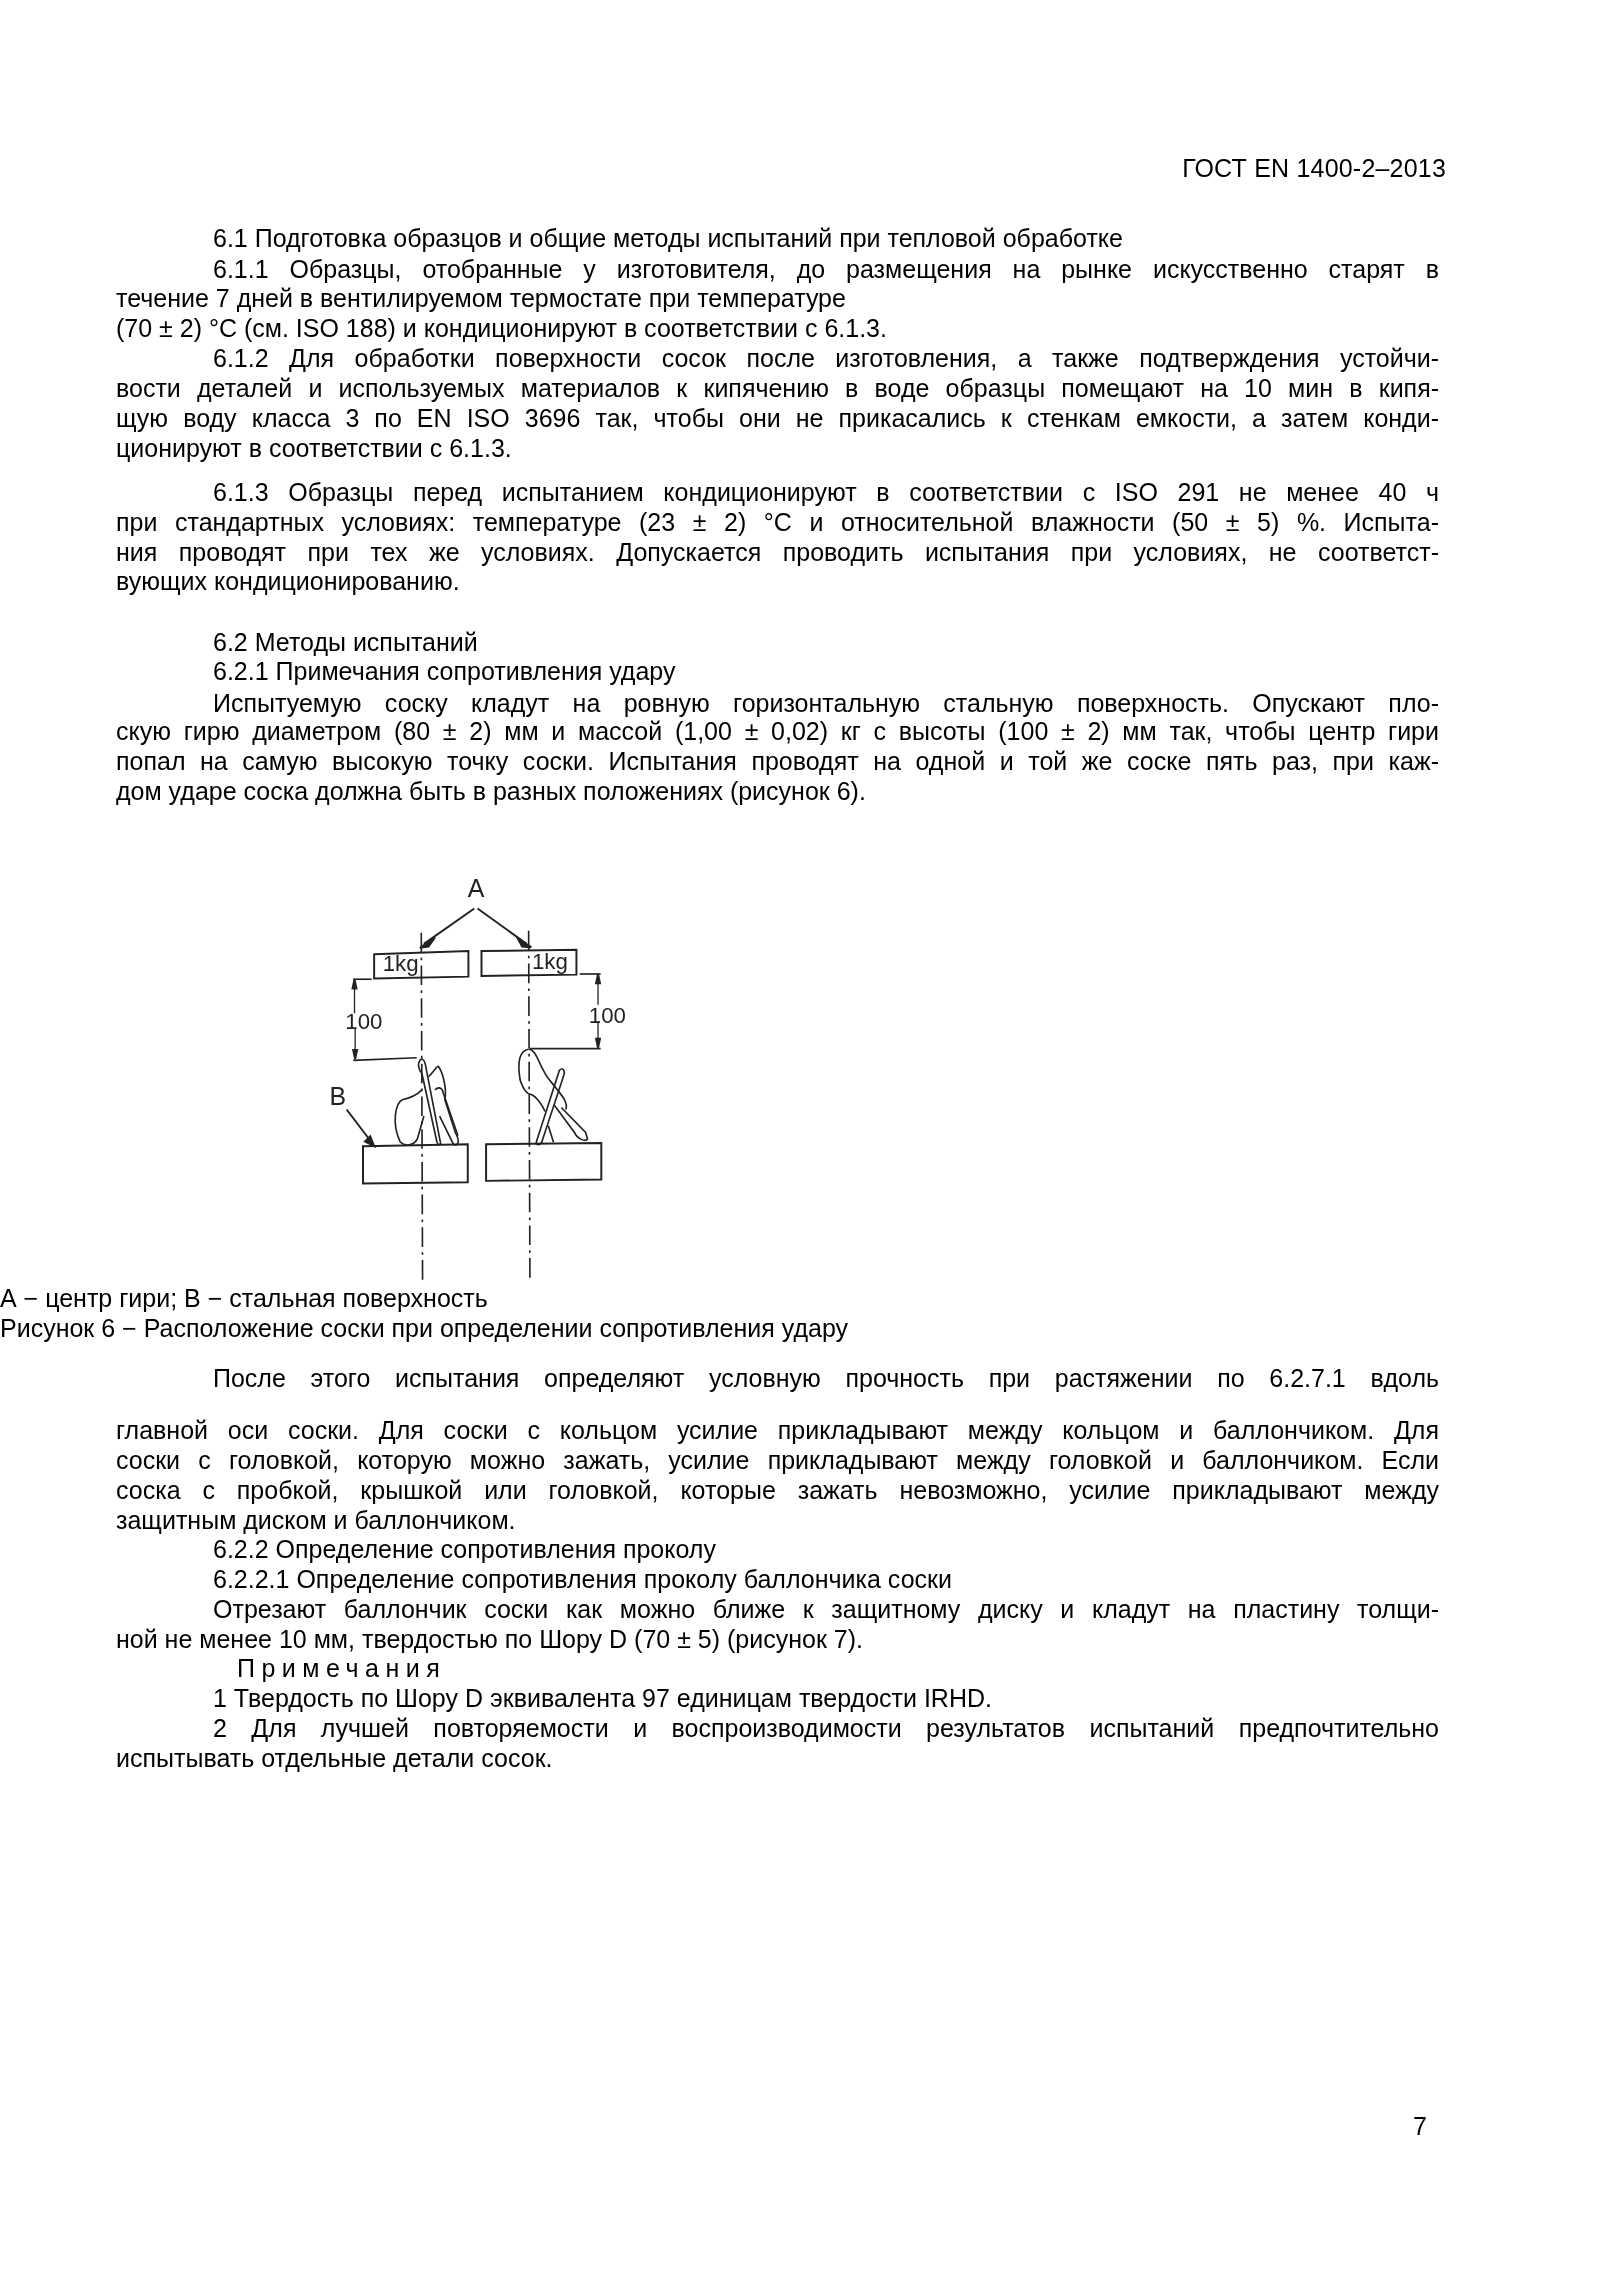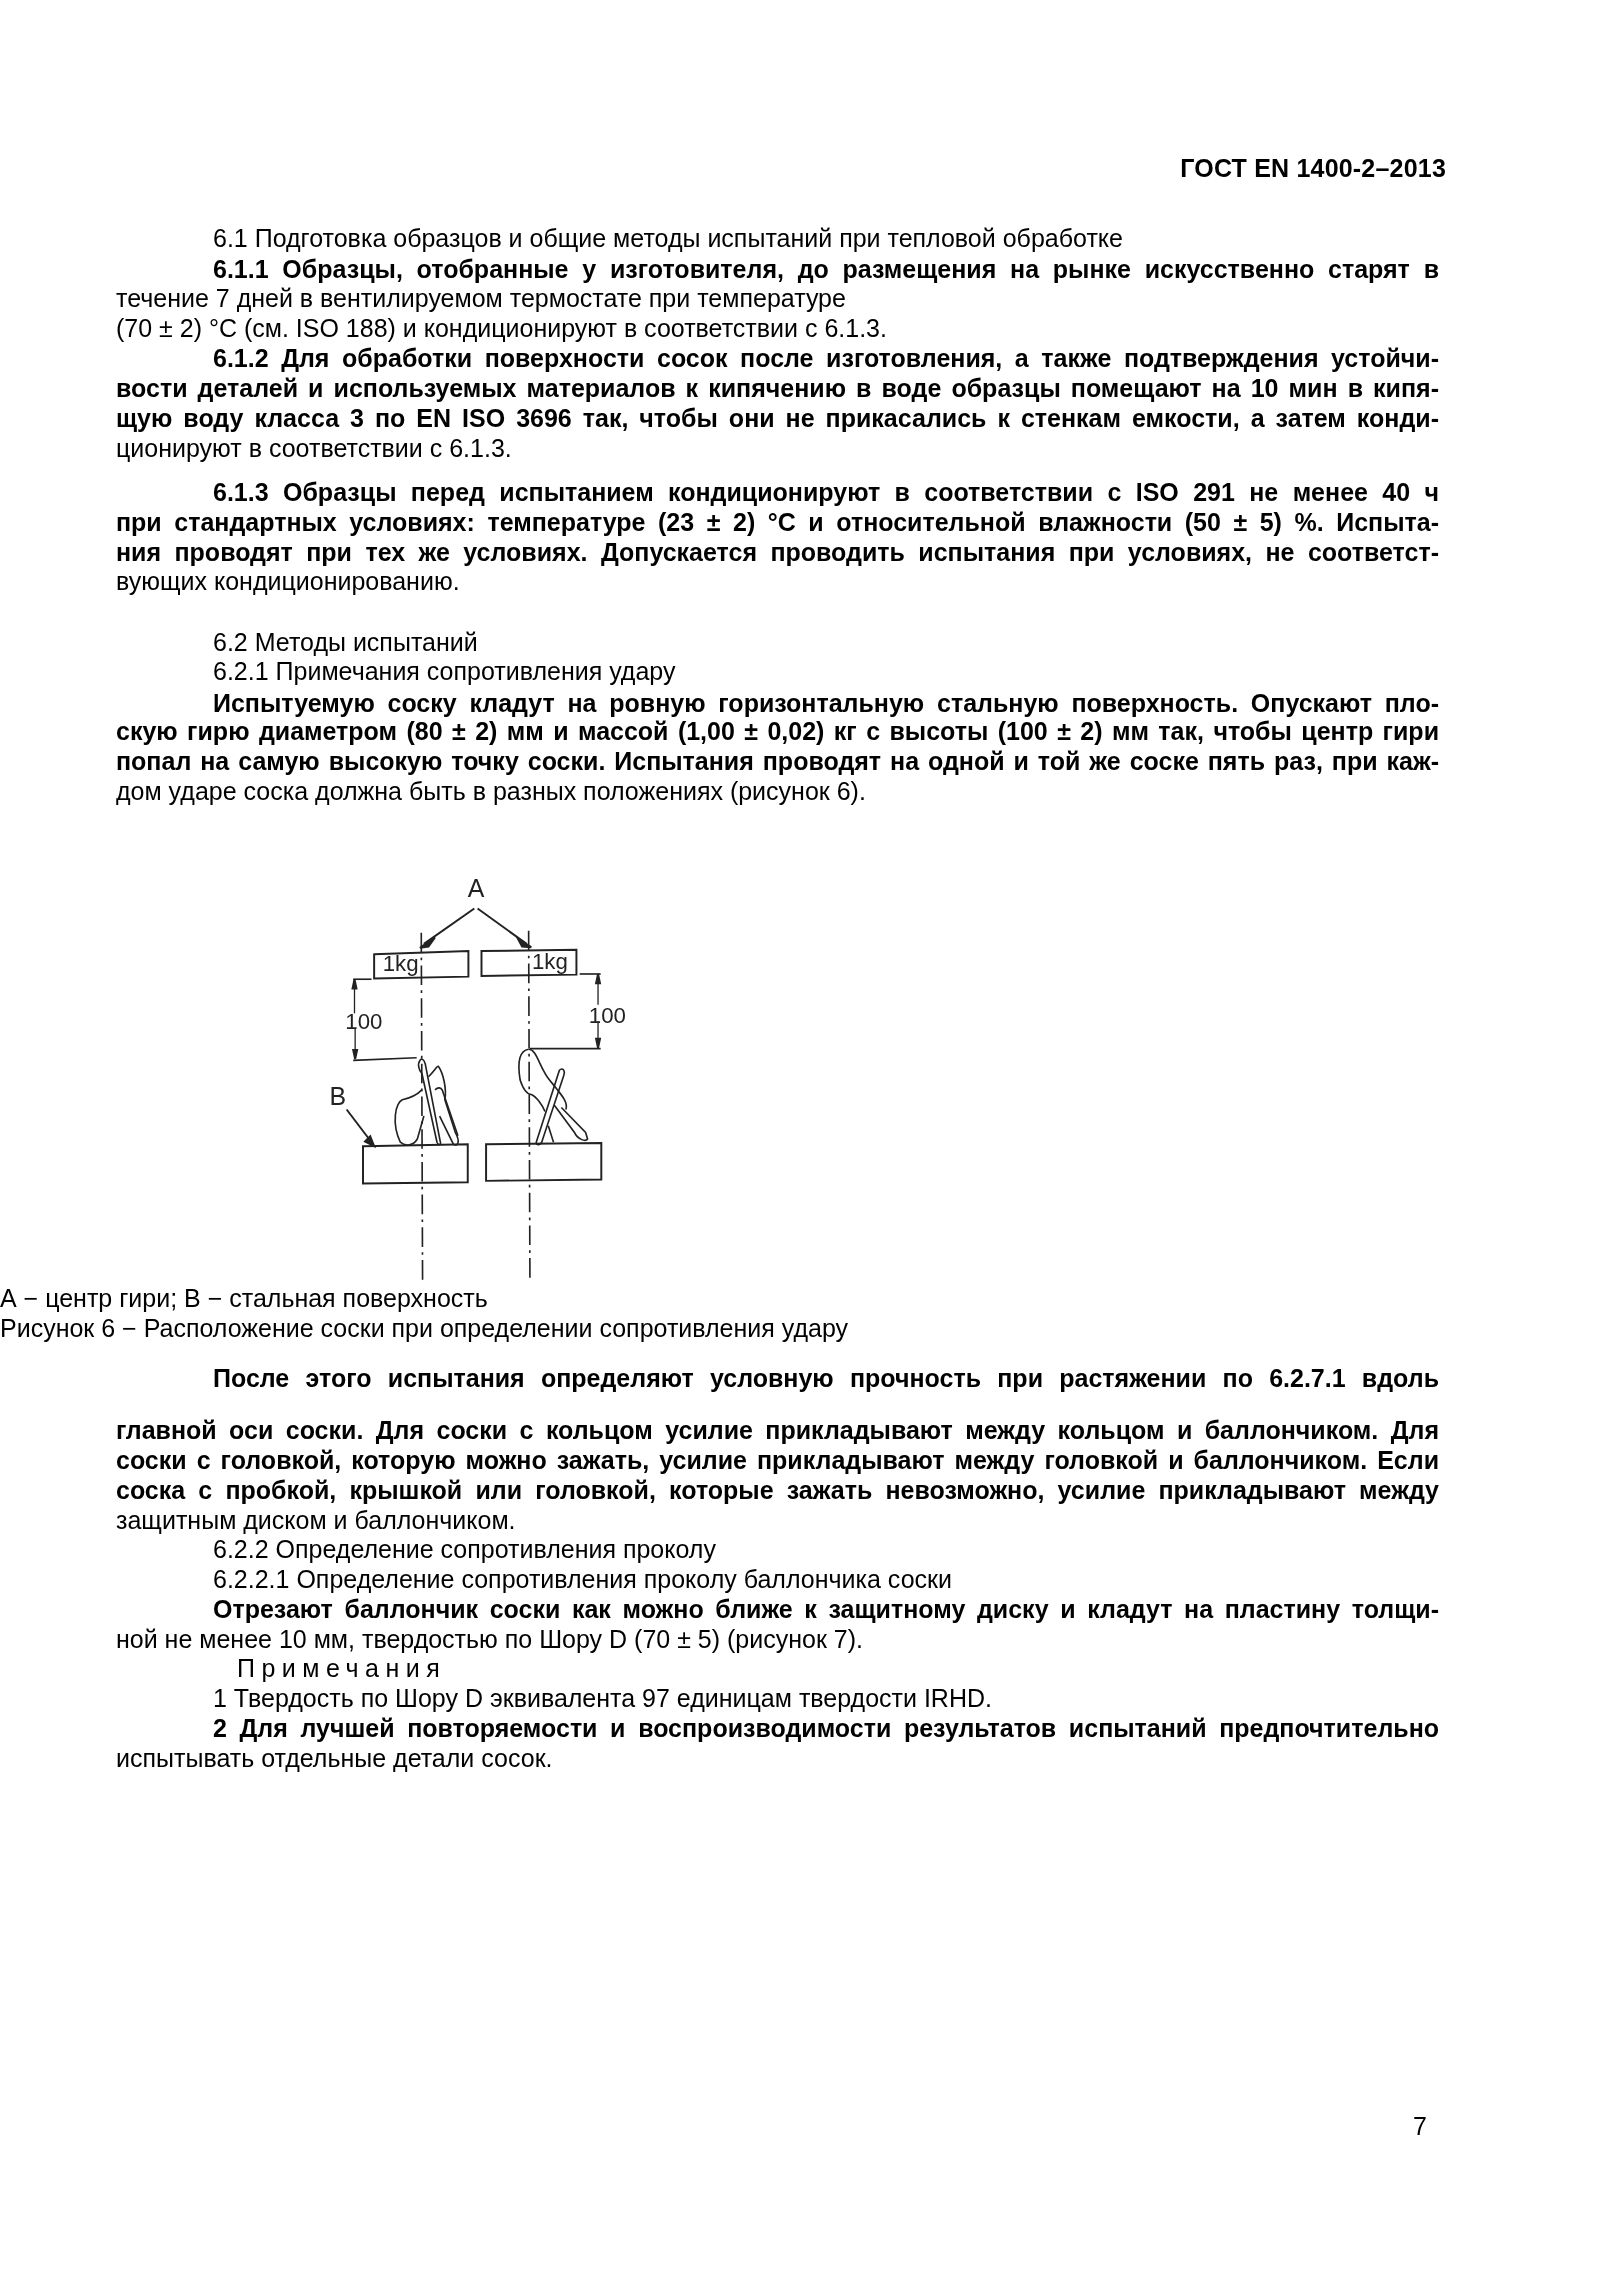--- a/index.html
+++ b/index.html
@@ -1,22 +1,22 @@
 <!DOCTYPE html>
 <html style="font-size:10.5px"><head>
   <meta charset="utf-8">
   <style>
     html, body { margin: 0; padding: 0; background: #ffffff; }
     body { width: 1623px; height: 2295px; position: relative; overflow: hidden;
       font-family: "Liberation Sans", sans-serif; color: #000; }
     .page { position: absolute; left: 0; top: 0; width: 1623px; height: 2295px; }
-    .header { position: absolute; top: 154px; right: 177px; font-size: 25px; font-weight: bold; letter-spacing: 0.2px; }
+    .header { position: absolute; top: 154px; right: 177px; font-size: 25px; font-weight: normal; letter-spacing: 0.2px; }
     .ln { position: absolute; left: 116px; width: 1323px; font-size: 25px; line-height: 29px; white-space: nowrap; }
     .ln.ind { left: 213px; width: 1226px; }
-    .ln.just { text-align: justify; text-align-last: justify; font-weight: bold; }
+    .ln.just { text-align: justify; text-align-last: justify; }
     .ln.bold { font-weight: normal; }
     .ln.spaced { letter-spacing: 6.5px; margin-left: 24px; }
     .fig { position: absolute; left: 327px; top: 864px; width: 982px; height: 419px; }
     .caption { position: absolute; left: 0; width: 1623px; text-align: left; font-size: 25px; line-height: 29px; }
     .pagenum { position: absolute; top: 2112px; left: 1413px; font-size: 25px; }
     .lbl { font-family: "Liberation Sans", sans-serif; font-size: 38px; fill: #222; }
     .lbl-s { font-family: "Liberation Sans", sans-serif; font-size: 34px; fill: #222; }
   </style>
 </head>
 <body>

